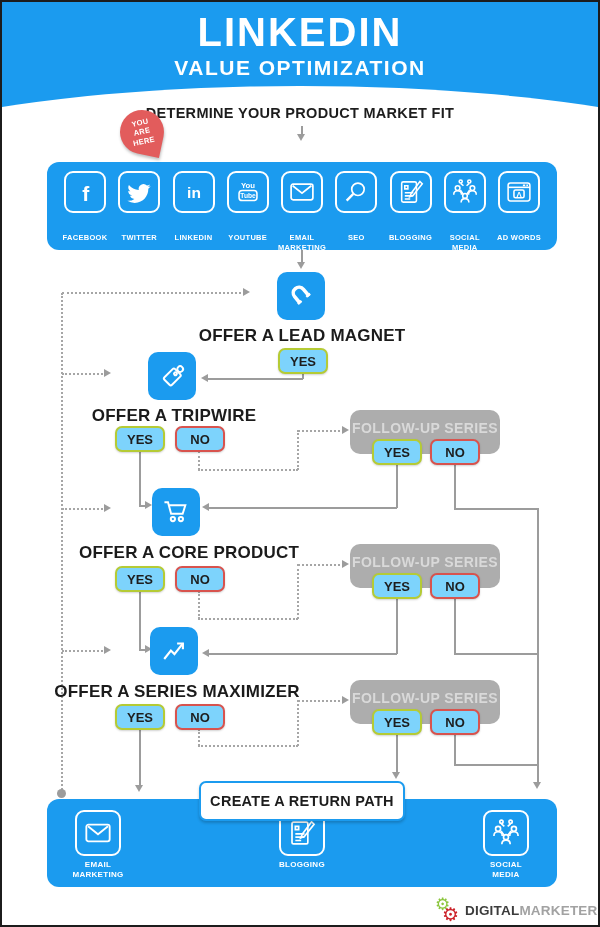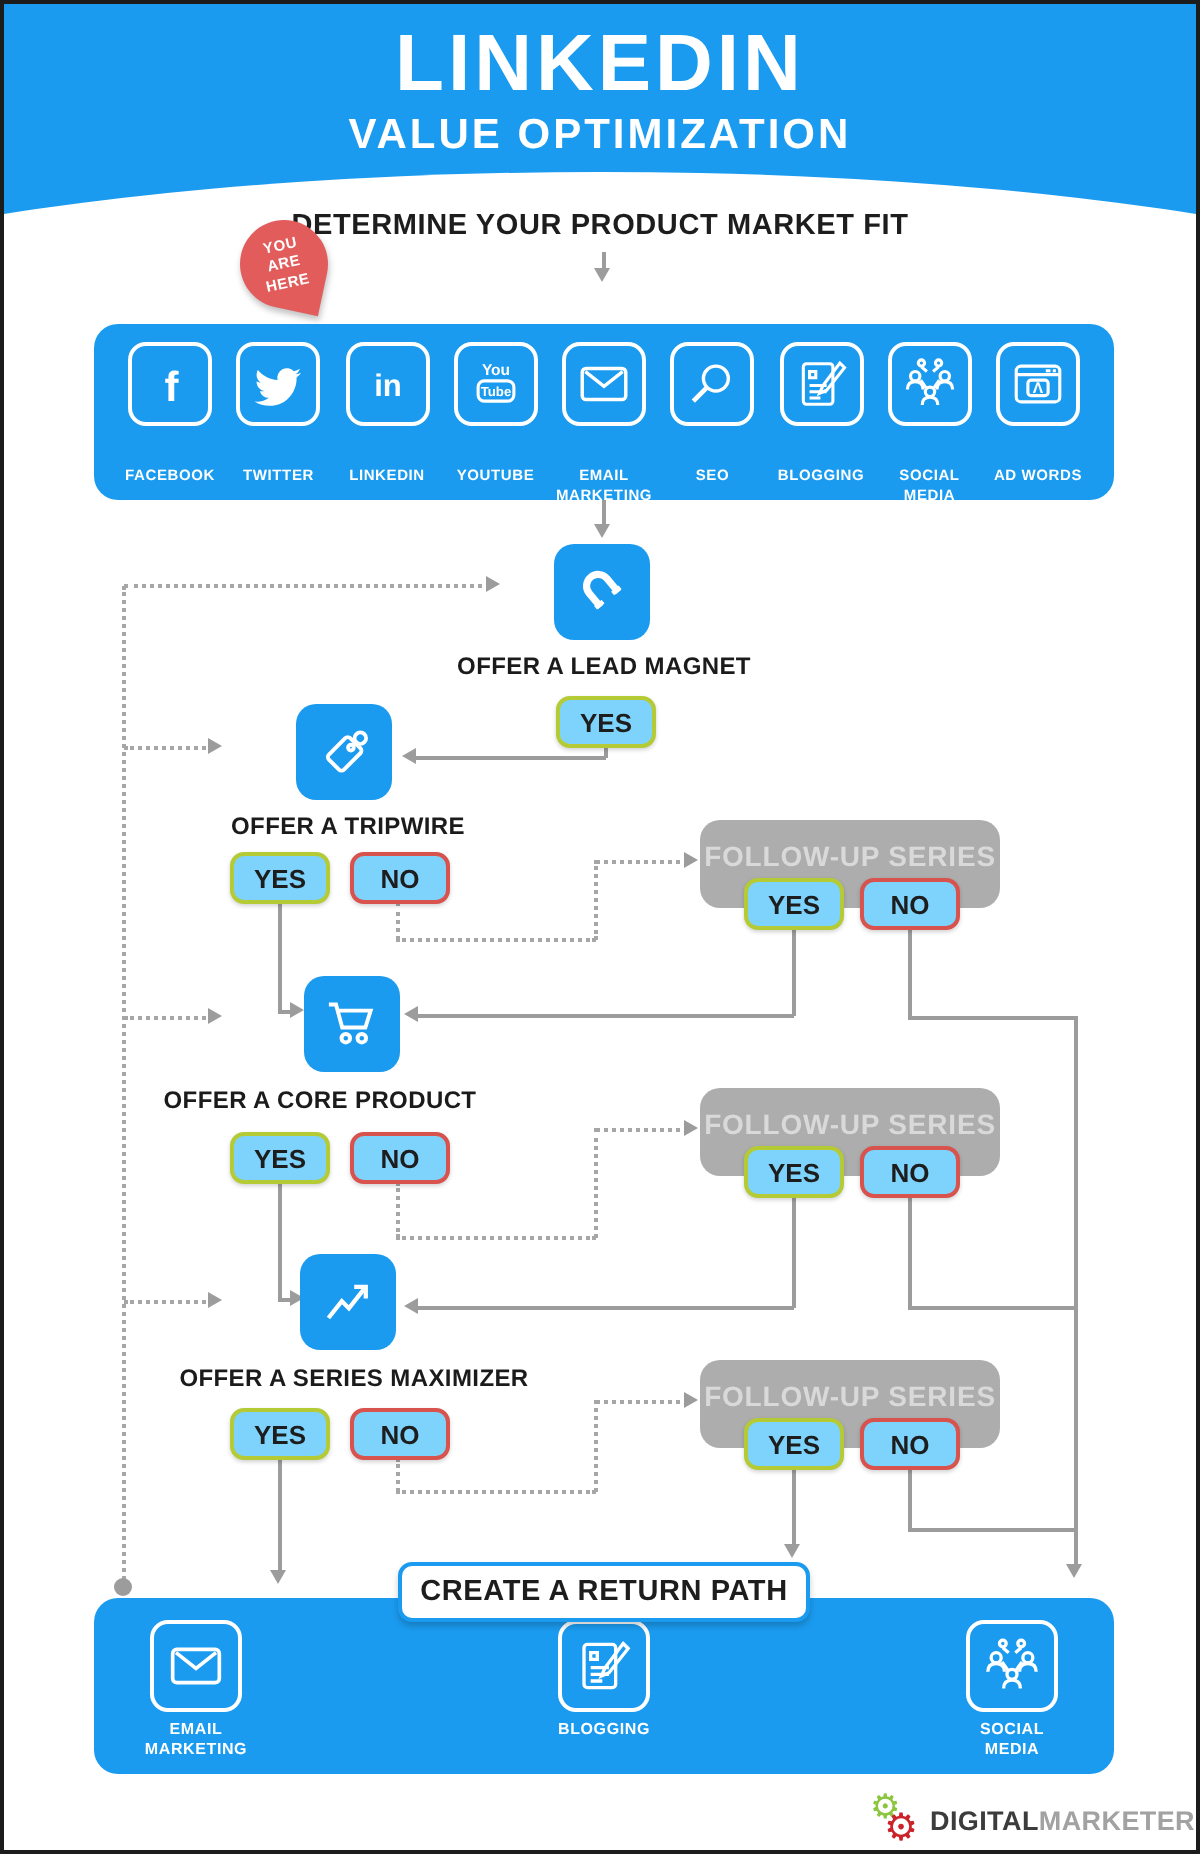--- a/index.html
+++ b/index.html
@@ -33,28 +33,28 @@
         display:flex;align-items:center;justify-content:center;flex:none;}
   .tlabel{margin-top:20px;color:#fff;font-weight:bold;font-size:7.5px;line-height:1.3;
           text-align:center;letter-spacing:.3px;}
   .returnbar{top:797px;height:88px;padding:11px 22px 0 22px;box-sizing:border-box;
              display:flex;justify-content:space-between;}
   .rsrc{width:58px;display:flex;flex-direction:column;align-items:center;}
   .rico{width:46px;height:46px;border:2px solid #fff;border-radius:9px;box-sizing:border-box;
         background:#1b9bef;display:flex;align-items:center;justify-content:center;flex:none;z-index:1;}
   .rlabel{margin-top:4px;color:#fff;font-weight:bold;font-size:8px;line-height:1.3;
           text-align:center;letter-spacing:.3px;white-space:pre-line;}
-  .returnlabel{position:absolute;left:197px;top:779px;width:206px;height:30px;background:#fff;
+  .returnlabel{position:absolute;left:197px;top:779px;width:206px;height:40px;background:#fff;
           border:2px solid #1b9bef;border-radius:7px;box-sizing:border-box;z-index:4;
           display:flex;align-items:center;justify-content:center;font-size:14.5px;font-weight:bold;
           color:#1d1d1d;letter-spacing:.3px;box-shadow:0 2px 3px rgba(0,0,0,.2);}
   
   .node{position:absolute;width:48px;height:48px;background:#1b9bef;border-radius:10px;
         display:flex;align-items:center;justify-content:center;z-index:3;}
-  .offer{position:absolute;transform:translateX(-50%);font-size:12px;font-weight:bold;
+  .offer{position:absolute;transform:translateX(-50%);font-size:17px;font-weight:bold;
          color:#1b1b1b;letter-spacing:.2px;white-space:nowrap;z-index:3;}
   .yn{position:absolute;width:50px;height:26px;background:#7dd3fc;border-radius:7px;box-sizing:border-box;
       display:flex;align-items:center;justify-content:center;font-weight:bold;font-size:13px;
       color:#1d1d1d;z-index:3;box-shadow:0 1px 2px rgba(0,0,0,.18);}
   .yes{border:2.5px solid #b5cb35;}
   .no{border:2.5px solid #d8534e;}
   .fu{position:absolute;width:150px;height:44px;background:#adadad;border-radius:10px;
       color:#d9d9d9;font-weight:bold;font-size:14px;letter-spacing:.4px;text-align:center;
       padding-top:10px;box-sizing:border-box;z-index:2;}
   
@@ -289,21 +289,21 @@
   <div class="yn yes" style="left:370px;top:437px">YES</div>
   <div class="yn no" style="left:428px;top:437px">NO</div>
 
   <div class="node" style="left:150px;top:486px">
     <svg viewBox="0 0 36 36" width="32" height="32" fill="none" stroke="#fff" stroke-width="2.2">
       <path d="M5 7 h4 l3.5 13 h13 l3 -9.5 H10.5"></path>
       <circle cx="14.5" cy="26" r="2.4"></circle>
         <circle cx="23.5" cy="26" r="2.4"></circle>
     </svg>
   </div>
-  <div class="offer" style="left:158px;top:541px">OFFER A CORE PRODUCT</div>
+  <div class="offer" style="left:187px;top:541px">OFFER A CORE PRODUCT</div>
   <div class="yn yes" style="left:113px;top:564px">YES</div>
   <div class="yn no" style="left:173px;top:564px">NO</div>
 
   <div class="fu" style="left:348px;top:542px">FOLLOW-UP SERIES</div>
   <div class="yn yes" style="left:370px;top:571px">YES</div>
   <div class="yn no" style="left:428px;top:571px">NO</div>
 
   <div class="node" style="left:148px;top:625px">
     <svg viewBox="0 0 36 36" width="32" height="32" fill="none" stroke="#fff" stroke-width="2.4">
       <path d="M7 27 l7.5 -9.5 4 4 L28 9.5"></path>

